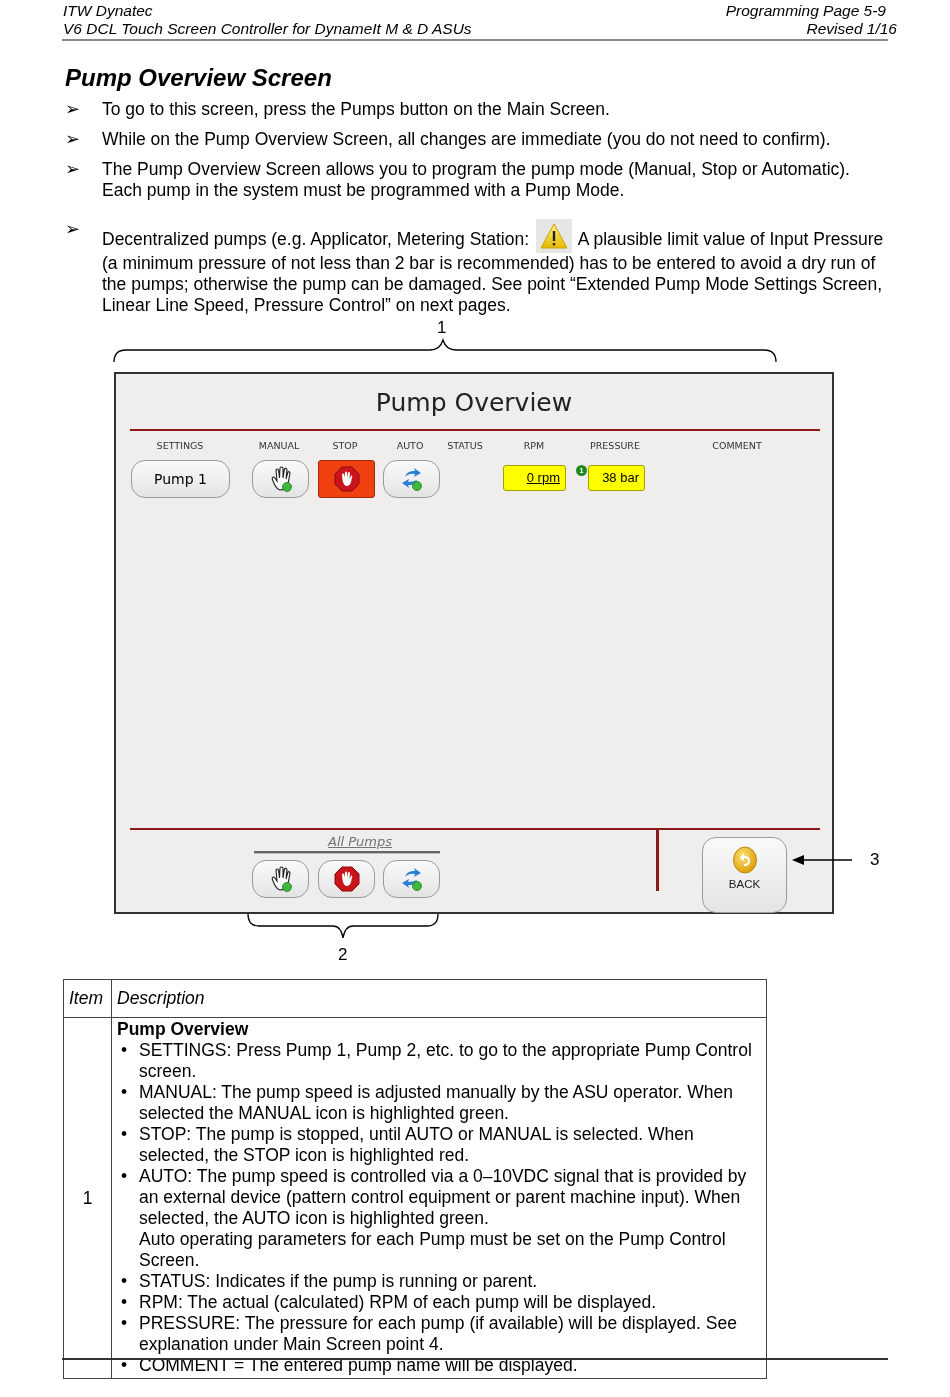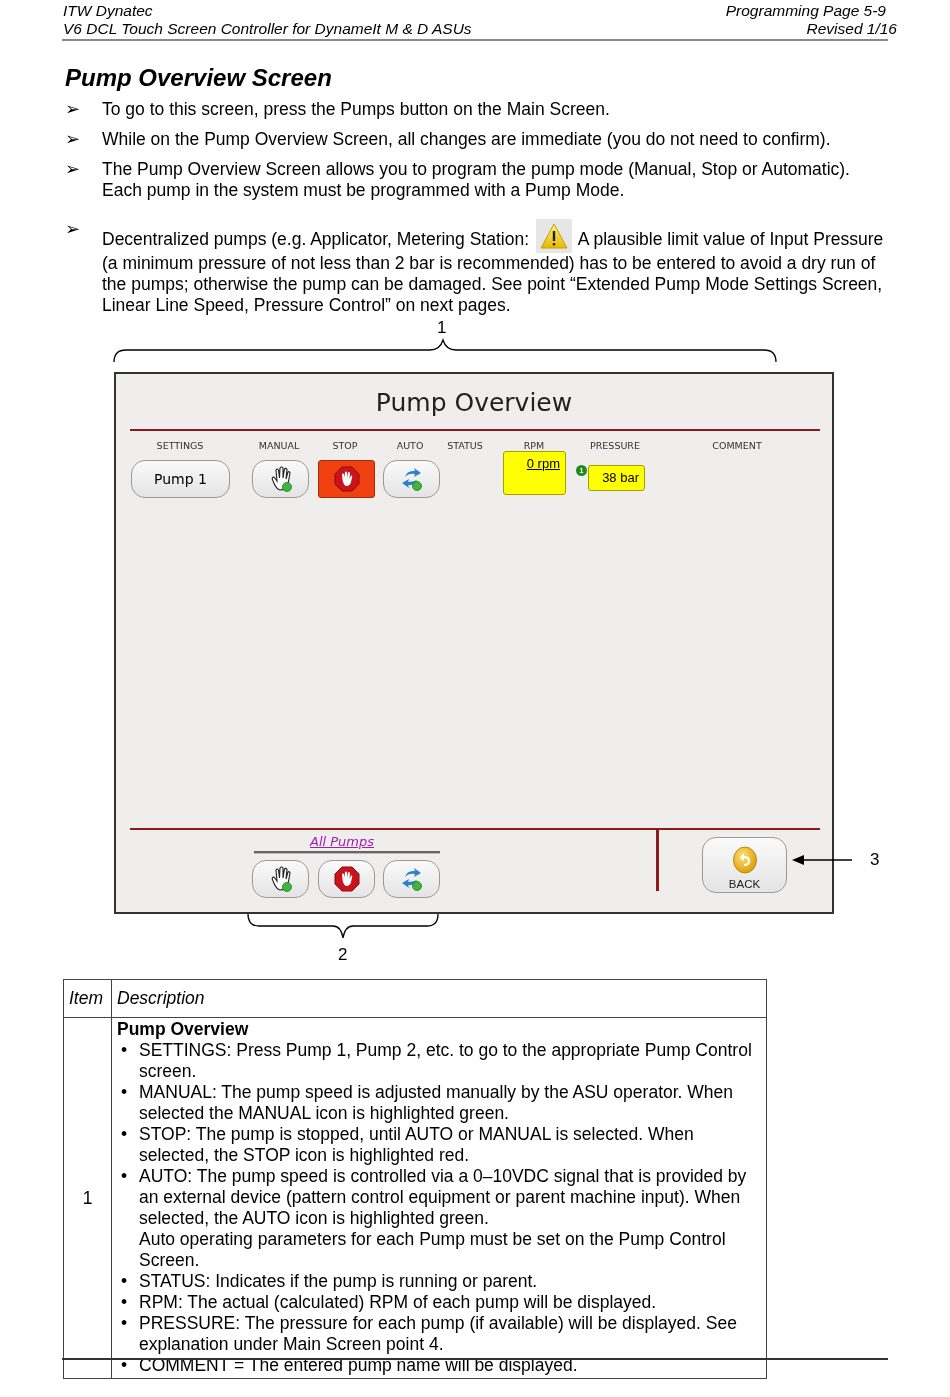--- a/index.html
+++ b/index.html
@@ -107,28 +107,28 @@
     </svg>
   </div>
   <div class="abs btn" style="left:267px;top:86px;width:57px;height:38px;">
     <svg class="ico" width="26" height="28" viewBox="0 0 26 28">
       <path d="M6 12 Q8 5 16 6 L15 3 L22 8 L15 12 L16 9 Q10 8 6 12Z" fill="#2a7fd4"></path>
       <path d="M18 15 Q15 21 9 20 L10 23 L3 18 L10 14 L9 17 Q14 17 18 15Z" fill="#2a7fd4"></path>
       <circle cx="18" cy="21" r="4.5" fill="#3fb83a" stroke="#1e7a1c" stroke-width="0.8"></circle>
     </svg>
   </div>
 
-  <div class="abs yel" style="left:387px;top:77px;width:63px;height:44px;text-decoration:underline;">0 rpm</div>
+  <div class="abs yel" style="left:387px;top:91px;width:63px;height:26px;text-decoration:underline;">0 rpm</div>
   <div class="abs" style="left:460px;top:91px;width:11px;height:11px;border-radius:50%;background:#1f8a1f;color:#fff;font-size:7px;text-align:center;line-height:11px;font-weight:bold;">1</div>
   <div class="abs yel" style="left:472px;top:91px;width:57px;height:26px;">38 bar</div>
 
   <div class="abs redline" style="left:14px;top:454px;width:690px;height:2px;"></div>
   <div class="abs redline" style="left:540px;top:455px;width:3px;height:62px;"></div>
 
-  <div class="abs" style="left:194px;top:460px;font-family:'DejaVu Sans',sans-serif;font-style:italic;font-size:13px;text-decoration:underline;color:#a21caf;">All Pumps</div>
+  <div class="abs" style="left:212px;top:460px;font-family:'DejaVu Sans',sans-serif;font-style:italic;font-size:13px;text-decoration:underline;color:#737373;">All Pumps</div>
   <div class="abs" style="left:138px;top:477px;width:186px;height:3px;background:#666;border-bottom:1px solid #bbb;"></div>
 
   <div class="abs btn" style="left:136px;top:486px;width:57px;height:38px;">
     <svg class="ico" width="28" height="28" viewBox="0 0 28 28">
       <path d="M6 16 Q4 12 7 12 L10 16 L9 5 Q10 3 11.5 5 L12.5 13 L13 3 Q14.5 1 16 3 L16 13 L17.5 4 Q19 2.5 20 4.5 L19 14 L21 7 Q22.5 6 23 8 L21 19 Q19 25 13 25 Q9 24 6 16Z" fill="#fff" stroke="#222" stroke-width="1.1"></path>
       <circle cx="20" cy="22" r="4.5" fill="#3fb83a" stroke="#1e7a1c" stroke-width="0.8"></circle>
     </svg>
   </div>
   <div class="abs btn" style="left:202px;top:486px;width:57px;height:38px;">
     <svg class="ico" width="26" height="26" viewBox="0 0 26 26">
@@ -137,21 +137,21 @@
     </svg>
   </div>
   <div class="abs btn" style="left:267px;top:486px;width:57px;height:38px;">
     <svg class="ico" width="26" height="28" viewBox="0 0 26 28">
       <path d="M6 12 Q8 5 16 6 L15 3 L22 8 L15 12 L16 9 Q10 8 6 12Z" fill="#2a7fd4"></path>
       <path d="M18 15 Q15 21 9 20 L10 23 L3 18 L10 14 L9 17 Q14 17 18 15Z" fill="#2a7fd4"></path>
       <circle cx="18" cy="21" r="4.5" fill="#3fb83a" stroke="#1e7a1c" stroke-width="0.8"></circle>
     </svg>
   </div>
 
-  <div class="abs btn" style="left:586px;top:463px;width:85px;height:56px;">
+  <div class="abs btn" style="left:586px;top:463px;width:85px;height:76px;">
     <svg class="abs" style="left:28px;top:8px;" width="28" height="28" viewBox="0 0 28 28">
       <defs>
           <radialGradient id="bg1" cx="0.4" cy="0.35" r="0.7">
             <stop offset="0" stop-color="#ffe27a"></stop>
             <stop offset="1" stop-color="#d99a00"></stop>
           </radialGradient>
         </defs>
       <ellipse cx="14" cy="14" rx="11.5" ry="13" fill="url(#bg1)" stroke="#b07a00" stroke-width="0.8"></ellipse>
       <path d="M9 12 L13 7 L13 10 Q19 10 19 15 Q19 20 13 20 L13 18 Q17 18 17 15 Q17 12 13 12 L13 15 Z" fill="#fff"></path>
     </svg>

